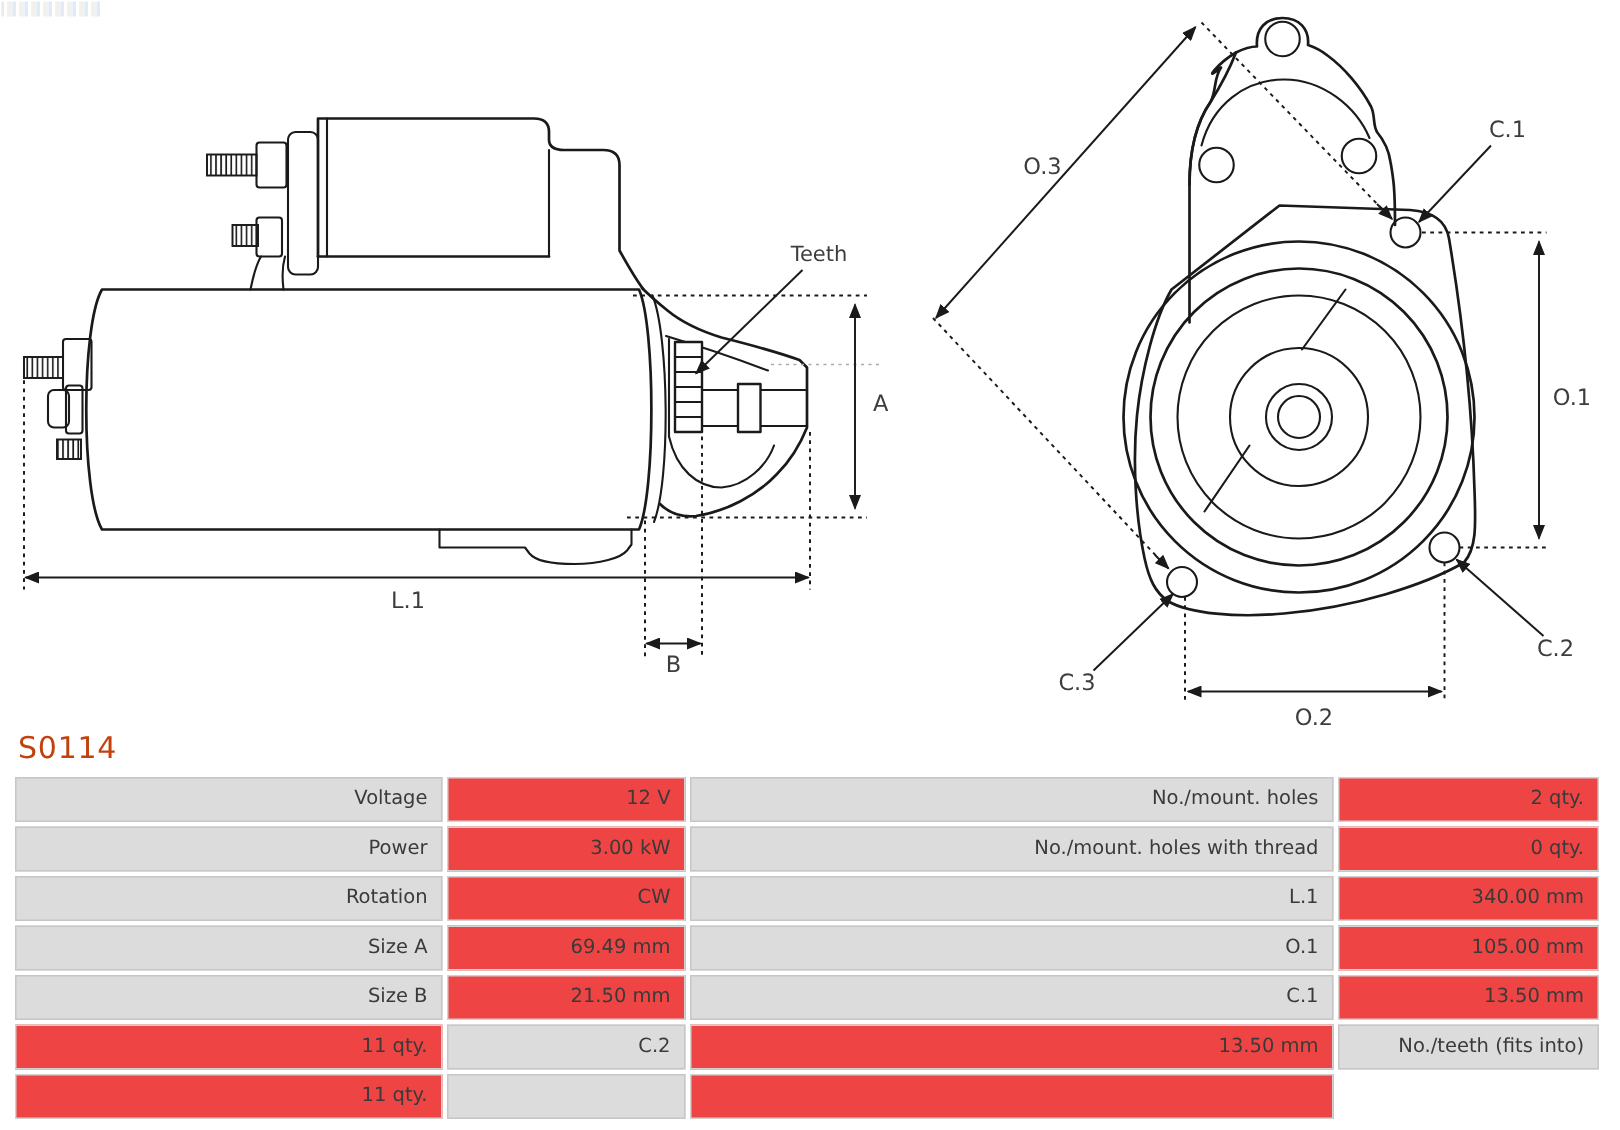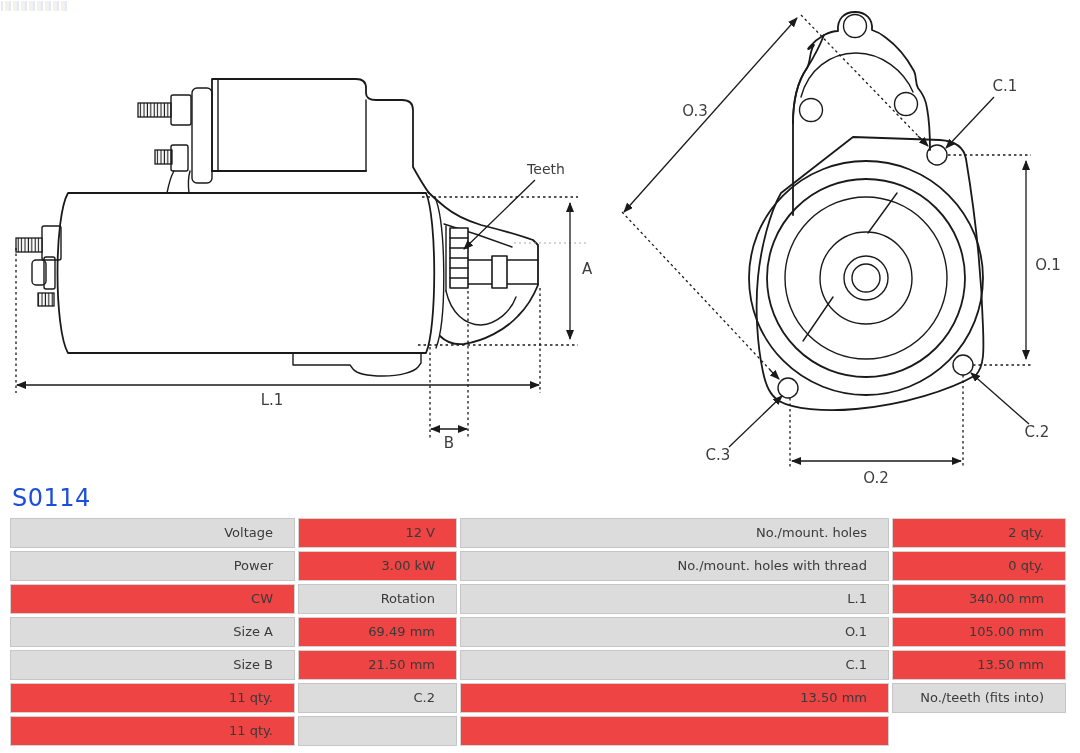--- a/index.html
+++ b/index.html
@@ -12,27 +12,27 @@
   #drawing{position:absolute;left:0;top:0;}
   svg .d{fill:none;stroke:#1a1a1a;stroke-width:1.8;stroke-linecap:round;stroke-linejoin:round;}
   svg .d2{fill:none;stroke:#1a1a1a;stroke-width:1.4;stroke-linecap:round;stroke-linejoin:round;}
   svg .wf{fill:#ffffff;stroke:#1a1a1a;stroke-width:1.6;stroke-linejoin:round;}
   svg .hz{fill:url(#hp);stroke:#1a1a1a;stroke-width:1.3;}
   svg .dot{fill:none;stroke:#1a1a1a;stroke-width:1.3;stroke-dasharray:2.5 3;}
   svg .dotg{fill:none;stroke:#aaaaaa;stroke-width:1.1;stroke-dasharray:2 3;}
   svg .dim{fill:none;stroke:#1a1a1a;stroke-width:1.3;}
   svg text{fill:#3d3d3d;font-size:15px;font-family:"DejaVu Sans","Liberation Sans",sans-serif;}
   svg text.sm{font-size:14px;}
-  #part-number{position:absolute;left:12px;top:486px;font-size:24px;line-height:24px;
-    color:#1d4ed8;letter-spacing:.5px;}
+  #part-number{position:absolute;left:12px;top:486px;font-size:20px;line-height:24px;
+    color:#c2410c;letter-spacing:.5px;}
   #spec-table{position:absolute;left:10px;top:518px;width:1056px;
     display:grid;grid-template-columns:285px 159px 429px 174px;grid-auto-rows:30px;
     column-gap:3px;row-gap:3px;font-size:13px;color:#3a3a3a;}
   #spec-table .cell{box-sizing:border-box;height:30px;line-height:28px;text-align:right;
-    padding-right:21px;border:1px solid #c6c6c6;overflow:hidden;white-space:nowrap;}
+    padding-right:9px;border:1px solid #c6c6c6;overflow:hidden;white-space:nowrap;}
   #spec-table .lab{background:#dcdcdc;}
   #spec-table .val{background:#ef4444;border-color:#d2d2d2;}
 </style>
 </head>
 <body>
 
 <div id="page">
 
   <div id="watermark"></div>
 
@@ -173,22 +173,22 @@
     <div class="cell lab">Voltage</div>
     <div class="cell val">12 V</div>
     <div class="cell lab">No./mount. holes</div>
     <div class="cell val">2 qty.</div>
 
     <div class="cell lab">Power</div>
     <div class="cell val">3.00 kW</div>
     <div class="cell lab">No./mount. holes with thread</div>
     <div class="cell val">0 qty.</div>
 
+    <div class="cell lab">Rotation</div>
     <div class="cell val">CW</div>
-    <div class="cell lab">Rotation</div>
     <div class="cell lab">L.1</div>
     <div class="cell val">340.00 mm</div>
 
     <div class="cell lab">Size A</div>
     <div class="cell val">69.49 mm</div>
     <div class="cell lab">O.1</div>
     <div class="cell val">105.00 mm</div>
 
     <div class="cell lab">Size B</div>
     <div class="cell val">21.50 mm</div>

